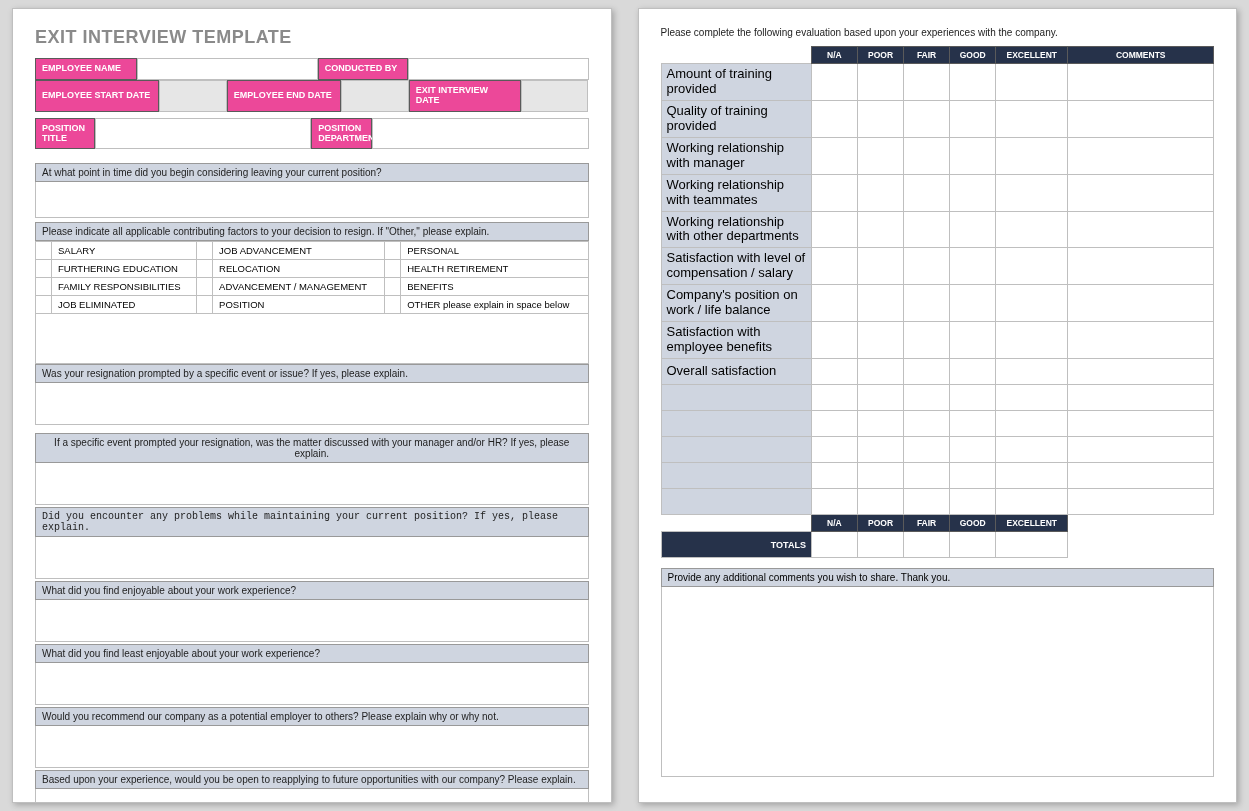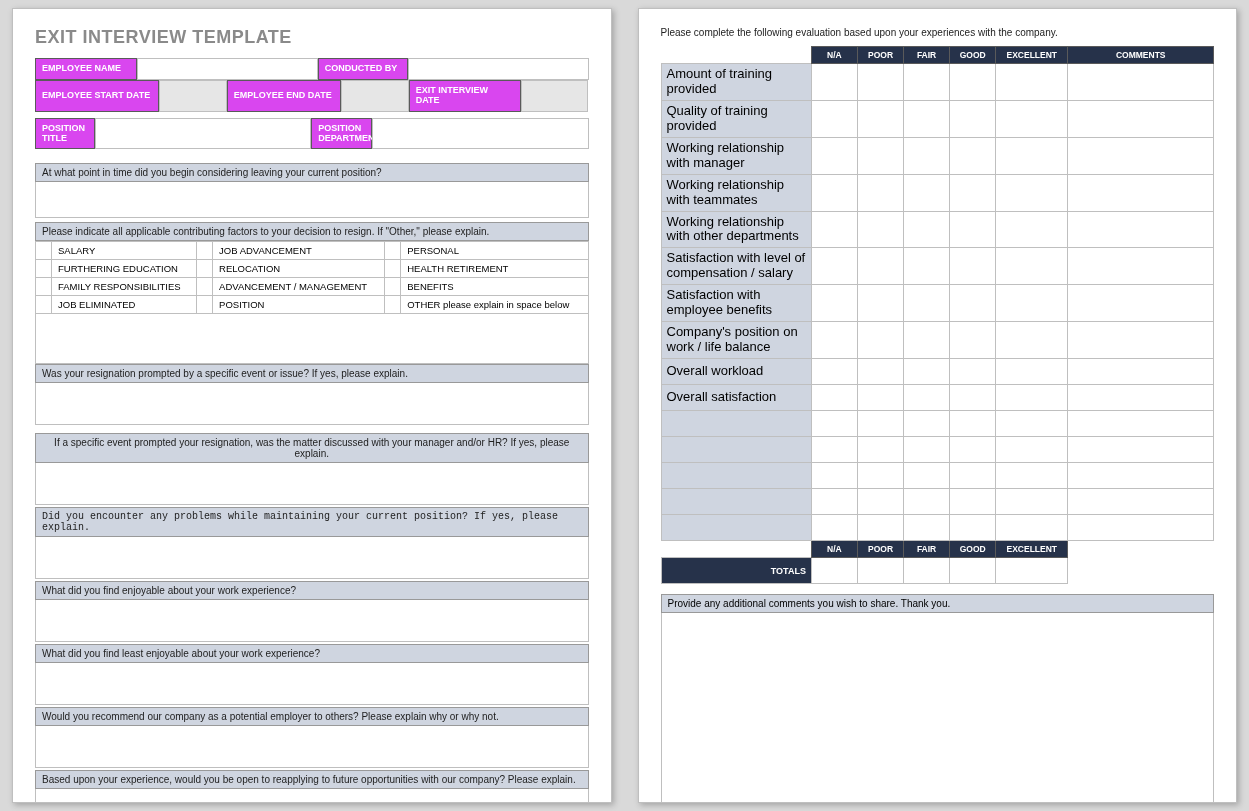--- a/index.html
+++ b/index.html
@@ -3,21 +3,21 @@
 <meta charset="utf-8">
 <style>
   * { box-sizing: border-box; margin: 0; padding: 0; }
   html, body { width: 1249px; height: 811px; background: #d9d9d9; font-family: "Century Gothic", "Segoe UI", Arial, sans-serif; }
   .workspace { display: flex; gap: 26px; padding: 8px 12px; }
   .page { background: #fff; width: 600px; height: 795px; box-shadow: 2px 2px 6px rgba(0,0,0,0.25); padding: 18px 22px; border: 1px solid #bfbfbf; overflow: hidden; }
   .title { font-size: 18px; font-weight: 700; letter-spacing: 0.5px; color: #8a8a8a; margin-bottom: 10px; }
 
   
   .info-row { display: flex; font-size: 9px; }
-  .info-label { background: #d946ef; color: #fff; font-weight: 700; padding: 5px 6px; border: 1px solid #5a5a5a; display:flex; align-items:center; line-height: 1.1; }
+  .info-label { background: #ec4899; color: #fff; font-weight: 700; padding: 5px 6px; border: 1px solid #5a5a5a; display:flex; align-items:center; line-height: 1.1; }
   .info-value { background: #f0f0f0; border: 1px solid #bfbfbf; flex: 1; padding: 5px 4px; }
   .info-value.white { background: #fff; }
   .info-value.gray { background: #e6e6e6; }
   .spacer-thin { height: 6px; }
 
   
   .qlabel { background: #cfd5e0; border: 1px solid #999; font-size: 10px; padding: 3px 6px; color: #222; }
   .qbox { border: 1px solid #bfbfbf; border-top: none; background: #fff; }
 
   
@@ -203,39 +203,30 @@
           <tr>
             <td class="rowhead">Satisfaction with level of compensation / salary</td>
             <td class="num"></td>
             <td class="num"></td>
             <td class="num"></td>
             <td class="num"></td>
             <td class="num"></td>
             <td class="comment"></td>
           </tr>
           <tr>
+            <td class="rowhead">Company's position on work / life balance</td>
+            <td class="num"></td>
+            <td class="num"></td>
+            <td class="num"></td>
+            <td class="num"></td>
+            <td class="num"></td>
+            <td class="comment"></td>
+          </tr>
+          <tr>
             <td class="rowhead">Satisfaction with employee benefits</td>
-            <td class="num"></td>
-            <td class="num"></td>
-            <td class="num"></td>
-            <td class="num"></td>
-            <td class="num"></td>
-            <td class="comment"></td>
-          </tr>
-          <tr>
-            <td class="rowhead">Company's position on work / life balance</td>
-            <td class="num"></td>
-            <td class="num"></td>
-            <td class="num"></td>
-            <td class="num"></td>
-            <td class="num"></td>
-            <td class="comment"></td>
-          </tr>
-          <tr>
-            <td class="rowhead">Overall workload</td>
             <td class="num"></td>
             <td class="num"></td>
             <td class="num"></td>
             <td class="num"></td>
             <td class="num"></td>
             <td class="comment"></td>
           </tr>
           <tr>
             <td class="rowhead">Overall satisfaction</td>
             <td class="num"></td>

